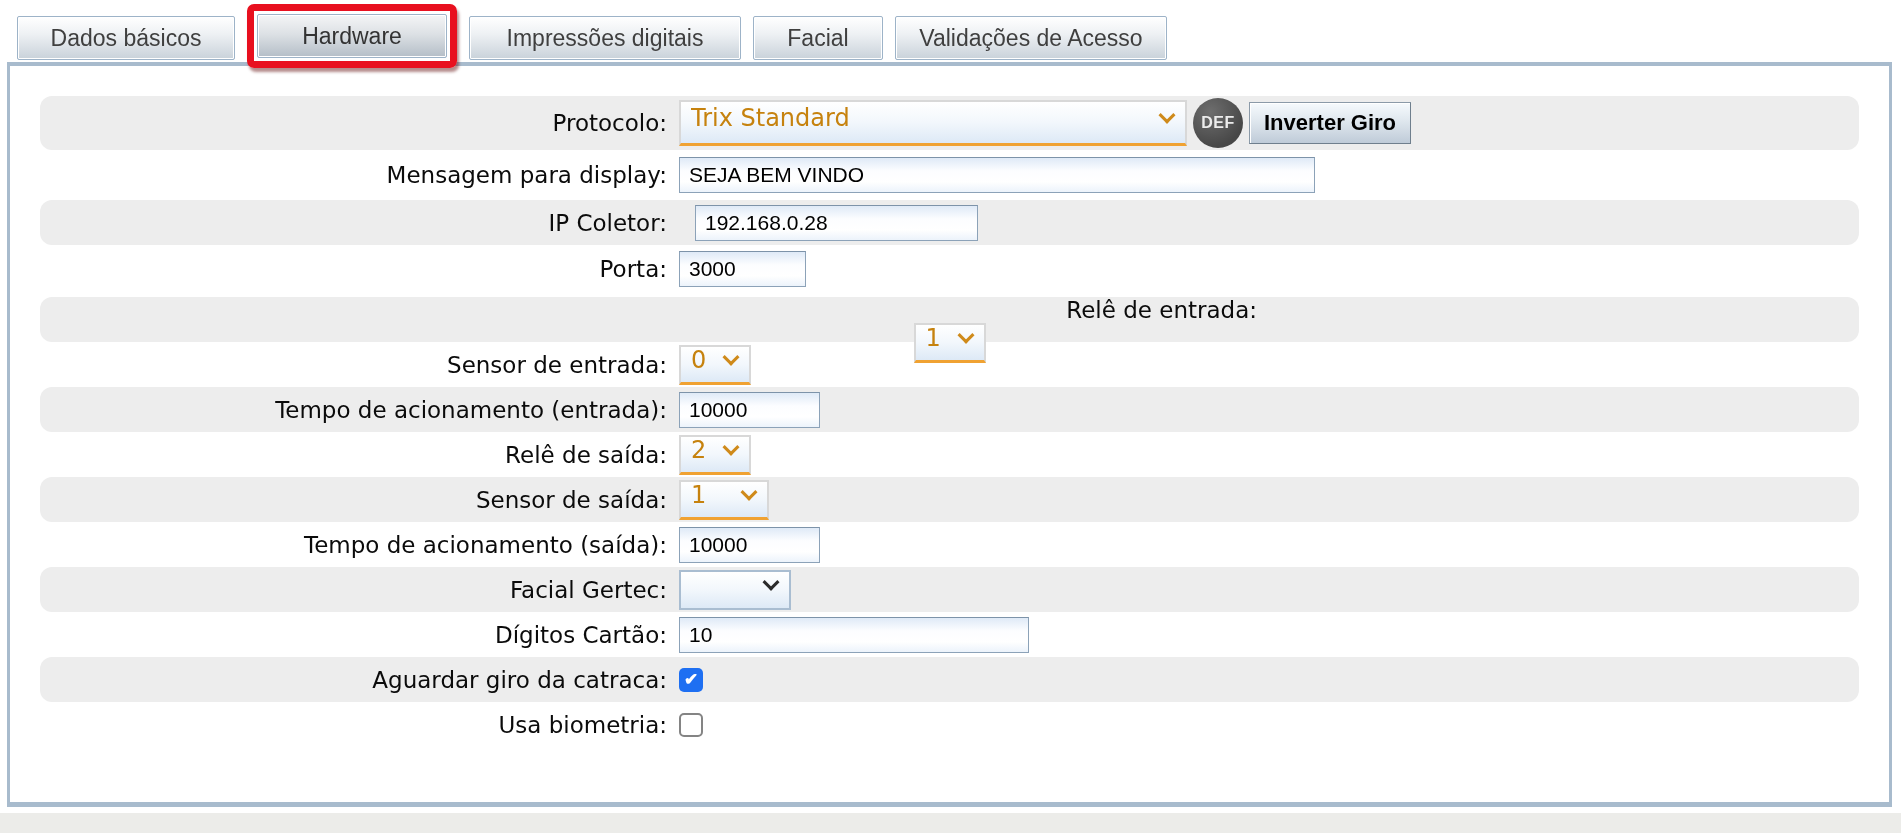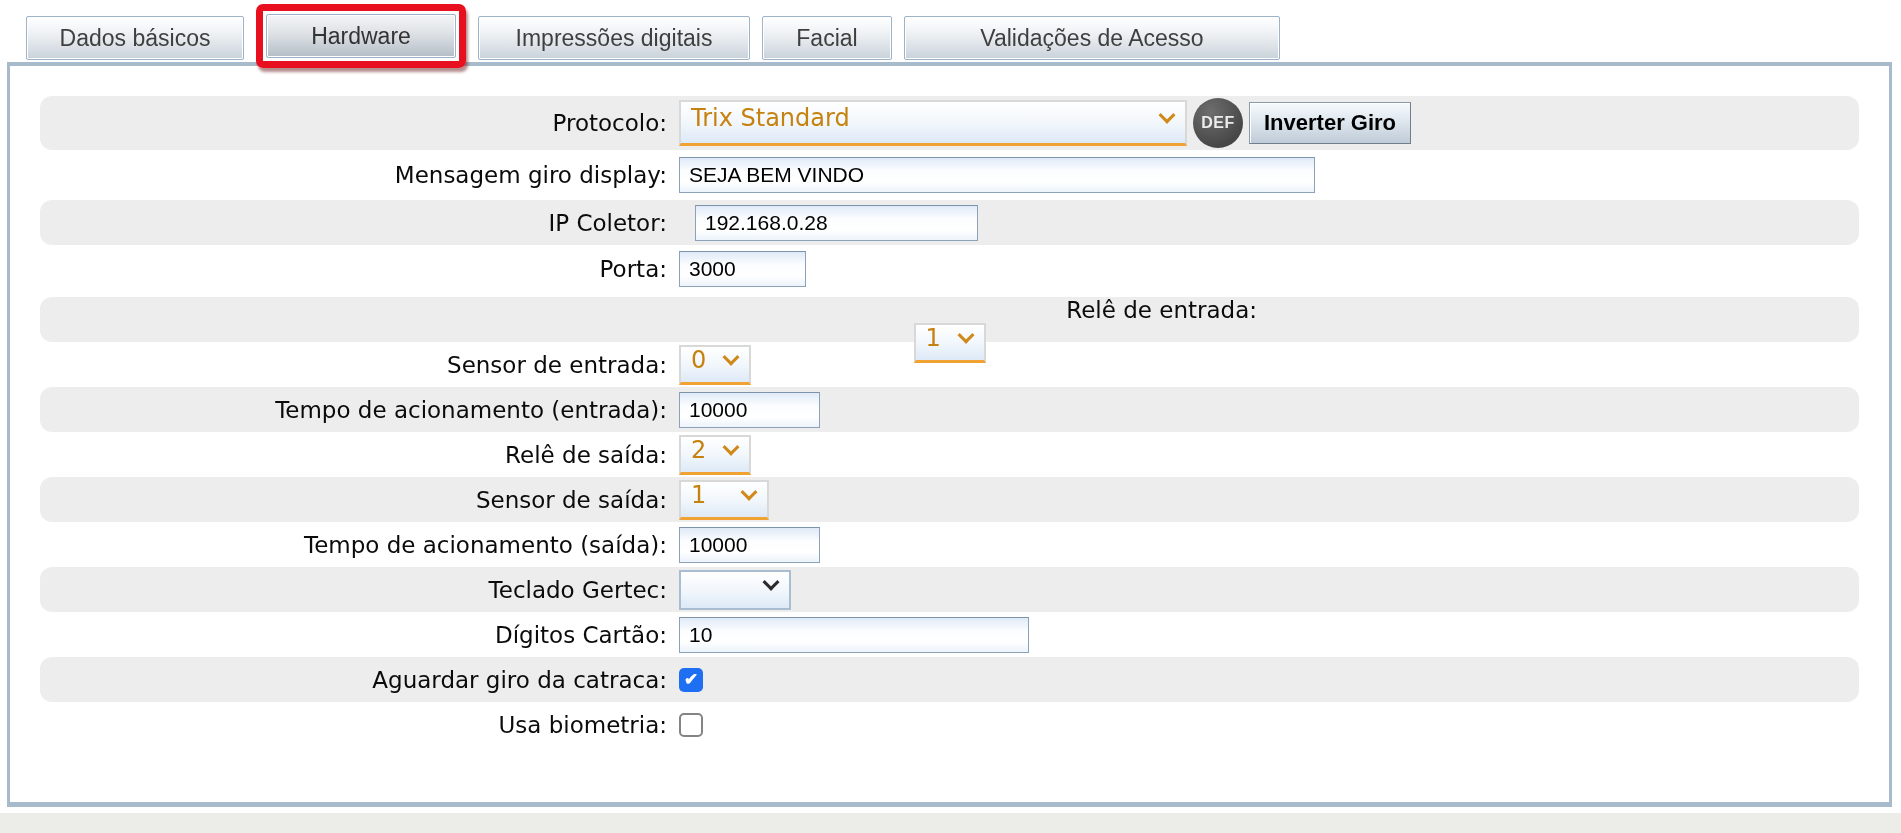--- a/index.html
+++ b/index.html
@@ -1,33 +1,33 @@
 <!DOCTYPE html>
 <html><head>
 <meta charset="utf-8">
 <style>
   * { margin: 0; padding: 0; box-sizing: border-box; }
   html, body { width: 1901px; height: 833px; background: #ffffff; overflow: hidden;
                font-family: "Liberation Sans", sans-serif; }
 
   
   .tab-bar { height: 62px; display: flex; align-items: flex-end;
-             padding-left: 26px; gap: 12px; position: relative; text-align: center; }
+             padding-left: 17px; gap: 12px; position: relative; text-align: center; }
   .tab { height: 44px; margin-bottom: 2px; display: flex; align-items: center; justify-content: center;
          border: 1px solid #9db3c8; border-radius: 2px;
          background: linear-gradient(180deg, #ffffff 0%, #eef1f4 40%, #c9d2da 100%);
          box-shadow: inset 0 0 0 1px #ffffff;
          color: #3f3f3f; font-size: 23px; cursor: pointer; }
   .tab.active { background: linear-gradient(180deg, #f4f5f6 0%, #dde1e5 45%, #b4bec7 100%);
                 color: #333; }
   [data-tab="dados-basicos"]       { width: 218px; }
   [data-tab="hardware"]            { width: 190px; margin-bottom: 0; }
   [data-tab="impressoes-digitais"] { width: 272px; }
   [data-tab="facial"]              { width: 130px; }
-  [data-tab="validacoes-de-acesso"]{ width: 376px; }
+  [data-tab="validacoes-de-acesso"]{ width: 272px; }
 
   .red-highlight { border: 7px solid #e8101f; border-radius: 7px; padding: 3px;
                    margin-bottom: -6px; background: transparent;
                    box-shadow: 2px 4px 3px rgba(90, 0, 0, 0.45); }
 
   
   .panel { margin: 0 9px 0 7px; height: 745px;
            border: 3px solid #a8bbcd; border-top-width: 4px; border-bottom-width: 5px;
            background: #ffffff; padding: 30px 30px 0 30px; }
 
@@ -124,21 +124,21 @@
         <div class="row-field">
           <div class="select orange" data-control="protocolo">
             <span class="select-value">Trix Standard</span>
             <span class="chevron"></span>
           </div>
           <div class="def-badge">DEF</div>
           <button class="invert-button">Inverter Giro</button>
         </div>
       </div>
       <div class="form-row" data-row="mensagem-display">
-        <div class="row-label">Mensagem giro display:</div>
+        <div class="row-label">Mensagem para display:</div>
         <div class="row-field">
           <input type="text" class="text-input" data-control="mensagem-display" value="SEJA BEM VINDO" style="">
         </div>
       </div>
       <div class="form-row shaded" data-row="ip-coletor">
         <div class="row-label">IP Coletor:</div>
         <div class="row-field">
           <input type="text" class="text-input" data-control="ip-coletor" value="192.168.0.28" style="">
         </div>
       </div>
@@ -190,21 +190,21 @@
           </div>
         </div>
       </div>
       <div class="form-row" data-row="tempo-saida">
         <div class="row-label">Tempo de acionamento (saída):</div>
         <div class="row-field">
           <input type="text" class="text-input" data-control="tempo-saida" value="10000" style="">
         </div>
       </div>
       <div class="form-row shaded" data-row="teclado-gertec">
-        <div class="row-label">Teclado Gertec:</div>
+        <div class="row-label">Facial Gertec:</div>
         <div class="row-field">
           <div class="select plain" data-control="teclado-gertec">
             <span class="select-value"></span>
             <span class="chevron"></span>
           </div>
         </div>
       </div>
       <div class="form-row" data-row="digitos-cartao">
         <div class="row-label">Dígitos Cartão:</div>
         <div class="row-field">

